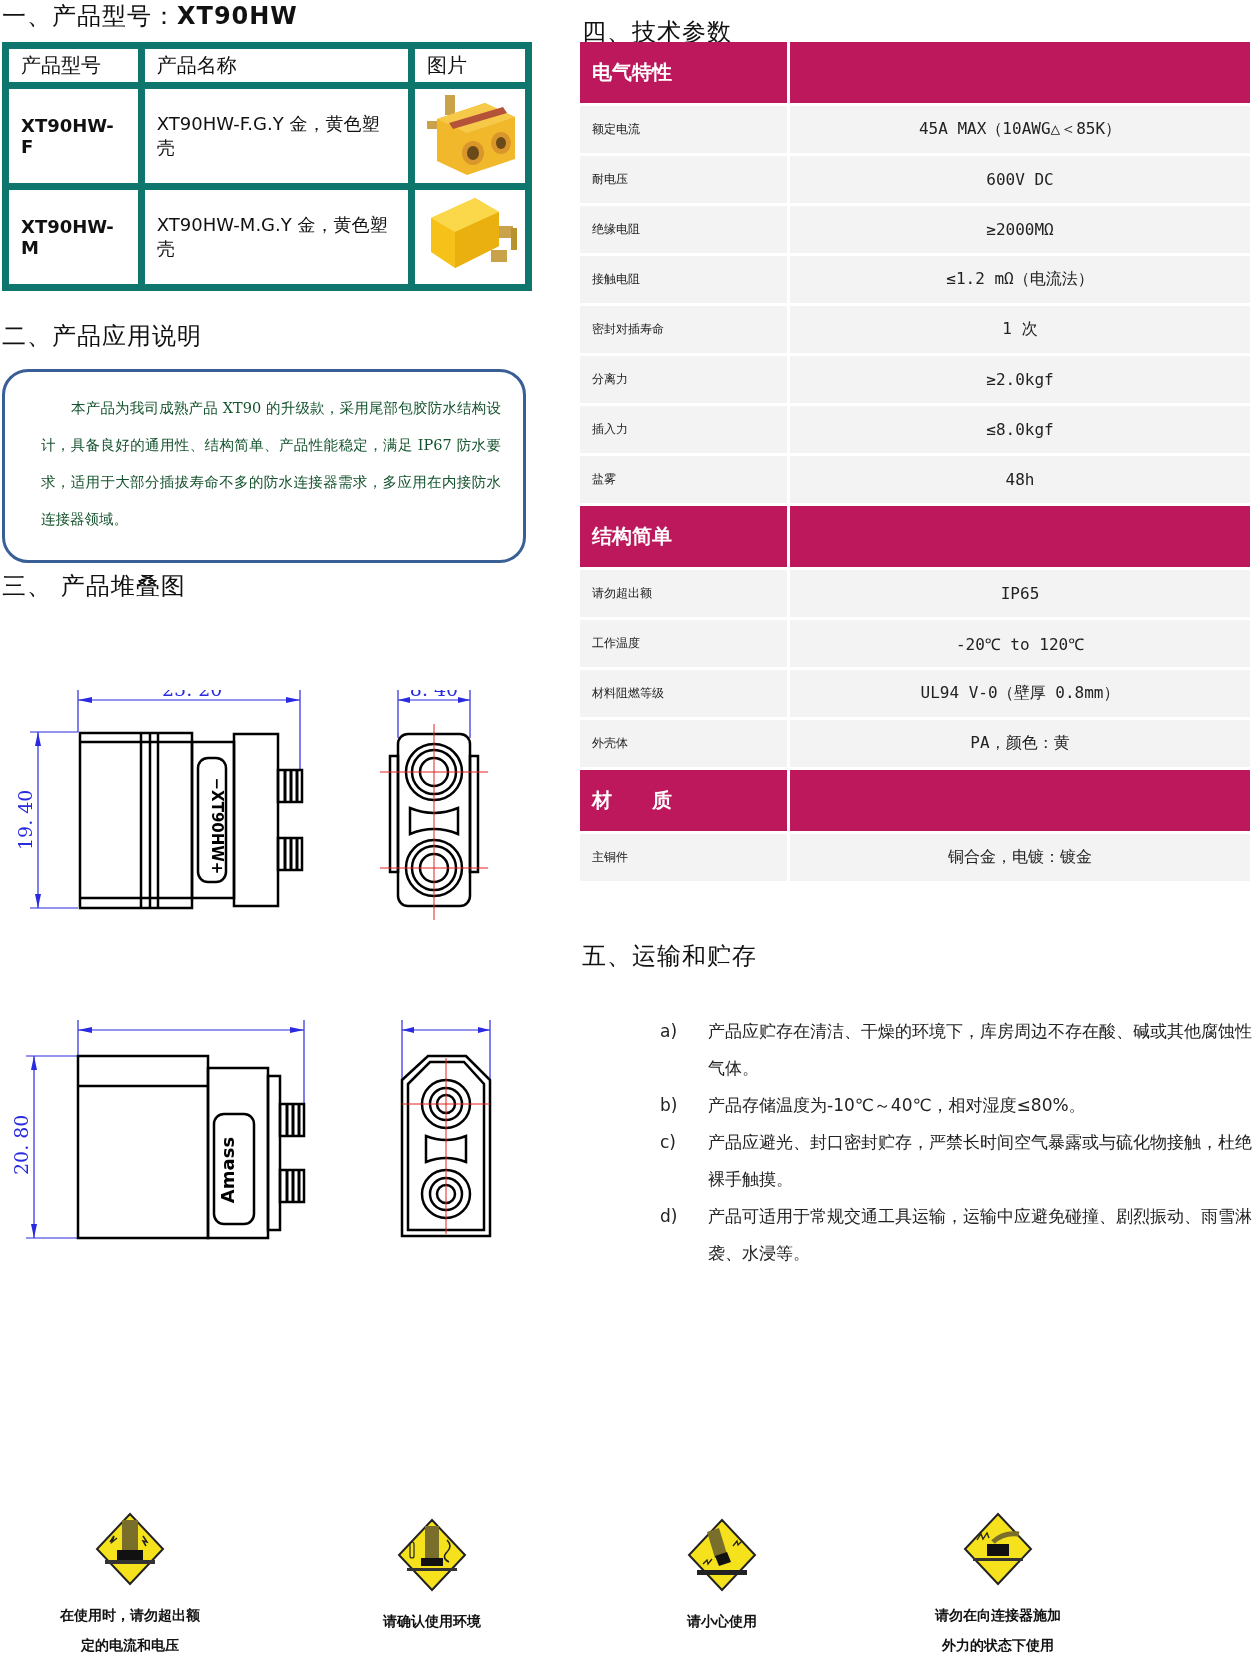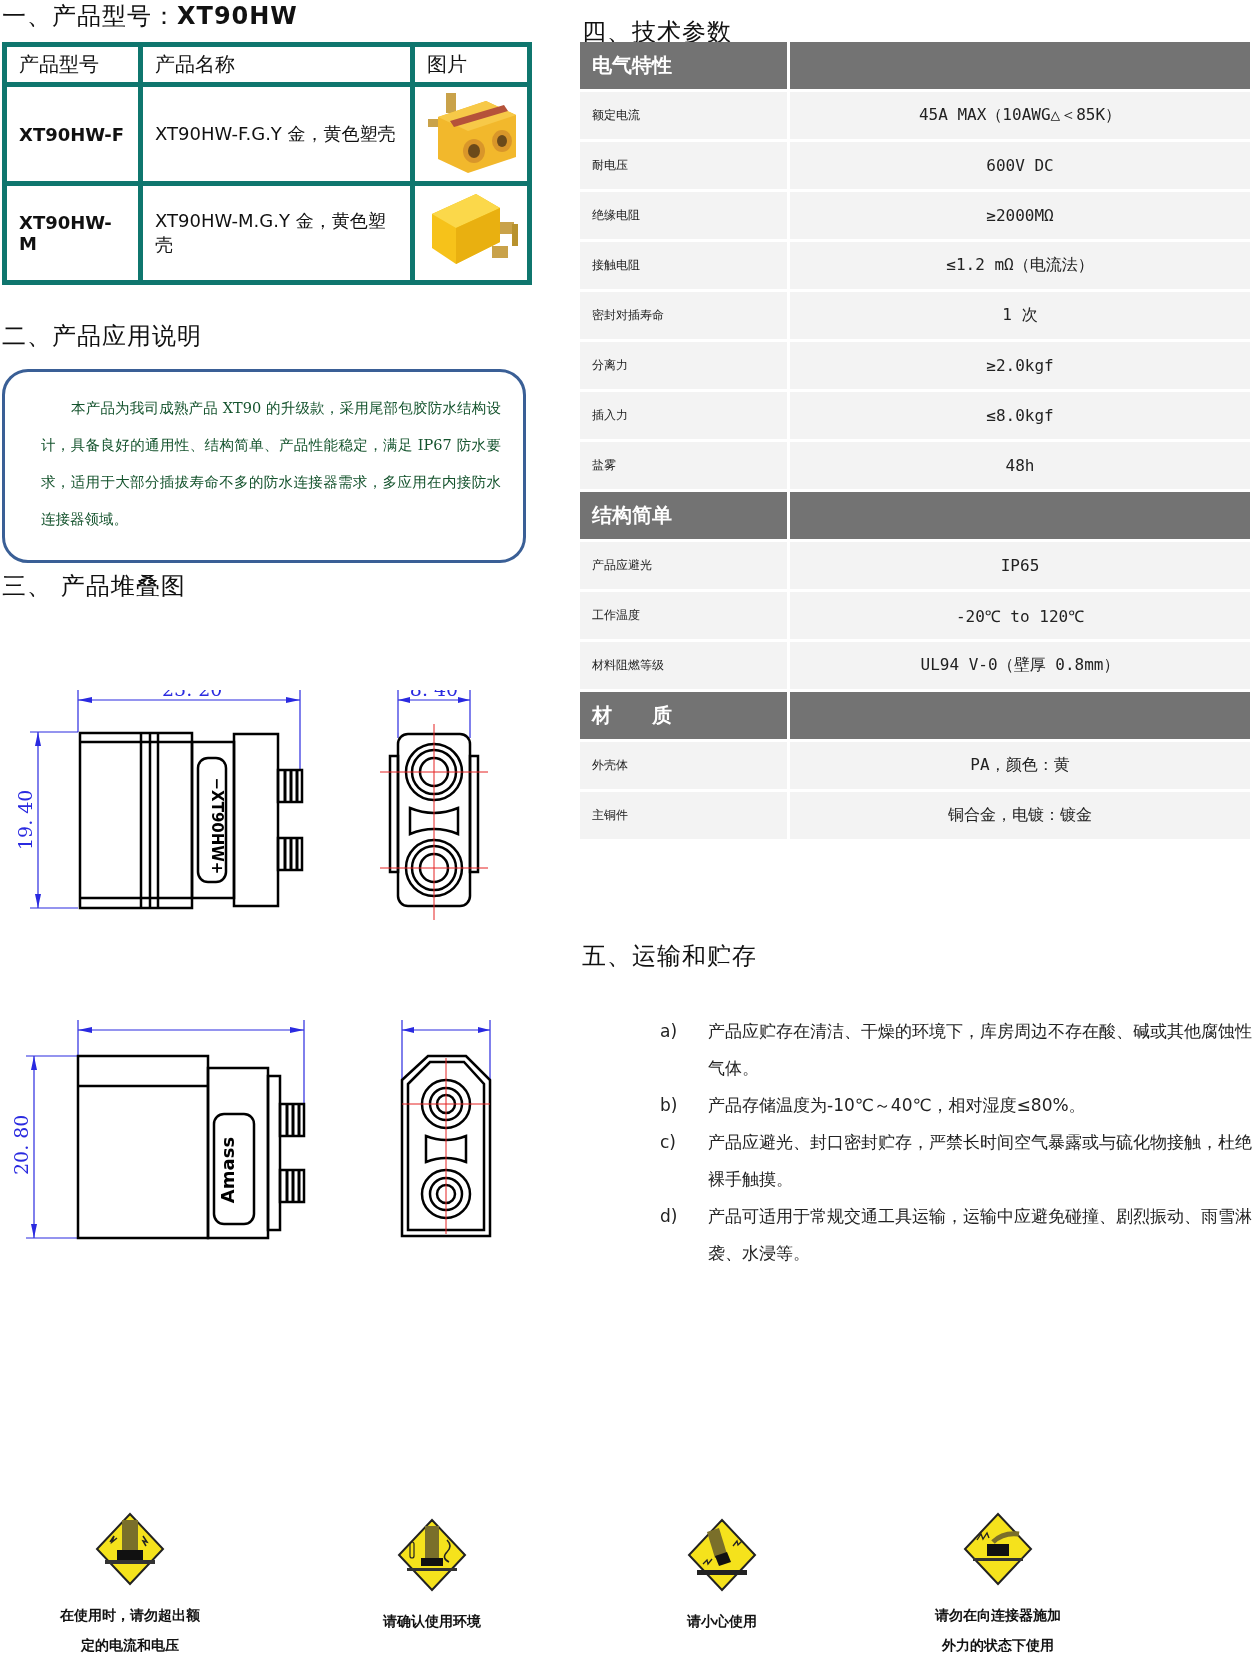--- a/index.html
+++ b/index.html
@@ -5,38 +5,38 @@
   * { box-sizing: border-box; margin: 0; padding: 0; }
   html, body { width: 1258px; height: 1659px; background: #ffffff; overflow: hidden; }
   body { position: relative; font-family: "DejaVu Sans", "Liberation Sans", sans-serif; color: #111; }
   .abs { position: absolute; }
 
   .h1 { font-family: "DejaVu Serif", "Liberation Serif", serif; font-size: 24px; color: #111; letter-spacing: 1px; }
   .h1 b { font-family: "DejaVu Sans", sans-serif; font-weight: bold; }
 
   
   table.prod { position: absolute; left: 2px; top: 42px; border-collapse: collapse; width: 530px; }
-  table.prod td { border: 5px solid #0f766e; font-size: 18px; padding: 0 12px; vertical-align: middle; }
+  table.prod td { border: 7px solid #0f766e; font-size: 18px; padding: 0 12px; vertical-align: middle; }
   table.prod tr.hdr td { height: 40px; font-size: 20px; }
   table.prod tr.row td { height: 96px; }
   table.prod td.model { font-weight: bold; font-size: 18px; width: 136px; }
   table.prod td.name { width: 272px; font-size: 18px; }
   table.prod td.pic { padding: 0; text-align: center; }
 
   
   .desc-box { left: 2px; top: 369px; width: 524px; height: 194px; border: 3px solid #3a5f96; border-radius: 26px; }
   .desc-text { position: absolute; left: 36px; top: 18px; width: 460px; font-family: "DejaVu Serif", serif; font-size: 14.5px; line-height: 37px; color: #14532d; text-indent: 30px; text-align: justify; }
 
   
   .tech { left: 580px; top: 42px; width: 670px; }
   .trow { display: flex; margin-bottom: 3px; }
   .trow .k, .trow .v { background: #f3f3f3; height: 47px; display: flex; align-items: center; font-size: 12px; color: #222; }
   .trow .k { width: 207px; padding-left: 12px; margin-right: 3px; }
   .trow .v { flex: 1; justify-content: center; font-family: "DejaVu Sans Mono", monospace; font-size: 16px; }
-  .trow.sec .k, .trow.sec .v { background: #737373; color: #fff; height: 47px; font-size: 20px; font-weight: bold; }
+  .trow.sec .k, .trow.sec .v { background: #be185d; color: #fff; height: 61px; font-size: 20px; font-weight: bold; }
 
   
   .store-title { left: 582px; top: 940px; }
   .store-list { left: 660px; top: 1013px; width: 598px; }
   .store-item { display: flex; font-size: 17px; line-height: 37px; color: #222; }
   .store-item .mk { width: 48px; flex-shrink: 0; }
   .store-item .tx { width: 548px; }
 
   
   .dim { font-family: "DejaVu Serif", serif; font-size: 19px; fill: #2a2ae0; }
@@ -267,39 +267,39 @@
   <div class="trow">
       <div class="k">盐雾</div>
       <div class="v">48h</div>
     </div>
 
   <div class="trow sec">
       <div class="k">结构简单</div>
       <div class="v"></div>
     </div>
   <div class="trow">
-      <div class="k">产品应避光</div>
+      <div class="k">请勿超出额</div>
       <div class="v">IP65</div>
     </div>
   <div class="trow">
       <div class="k">工作温度</div>
       <div class="v">-20℃ to 120℃</div>
     </div>
   <div class="trow">
       <div class="k">材料阻燃等级</div>
       <div class="v">UL94 V-0（壁厚 0.8mm）</div>
     </div>
 
+  <div class="trow">
+      <div class="k">外壳体</div>
+      <div class="v">PA，颜色：黄</div>
+    </div>
   <div class="trow sec">
       <div class="k">材　　质</div>
       <div class="v"></div>
-    </div>
-  <div class="trow">
-      <div class="k">外壳体</div>
-      <div class="v">PA，颜色：黄</div>
     </div>
   <div class="trow">
       <div class="k">主铜件</div>
       <div class="v">铜合金，电镀：镀金</div>
     </div>
 </div>
 
 <div class="abs h1 store-title">五、运输和贮存</div>
 <div class="abs store-list">
   <div class="store-item">

